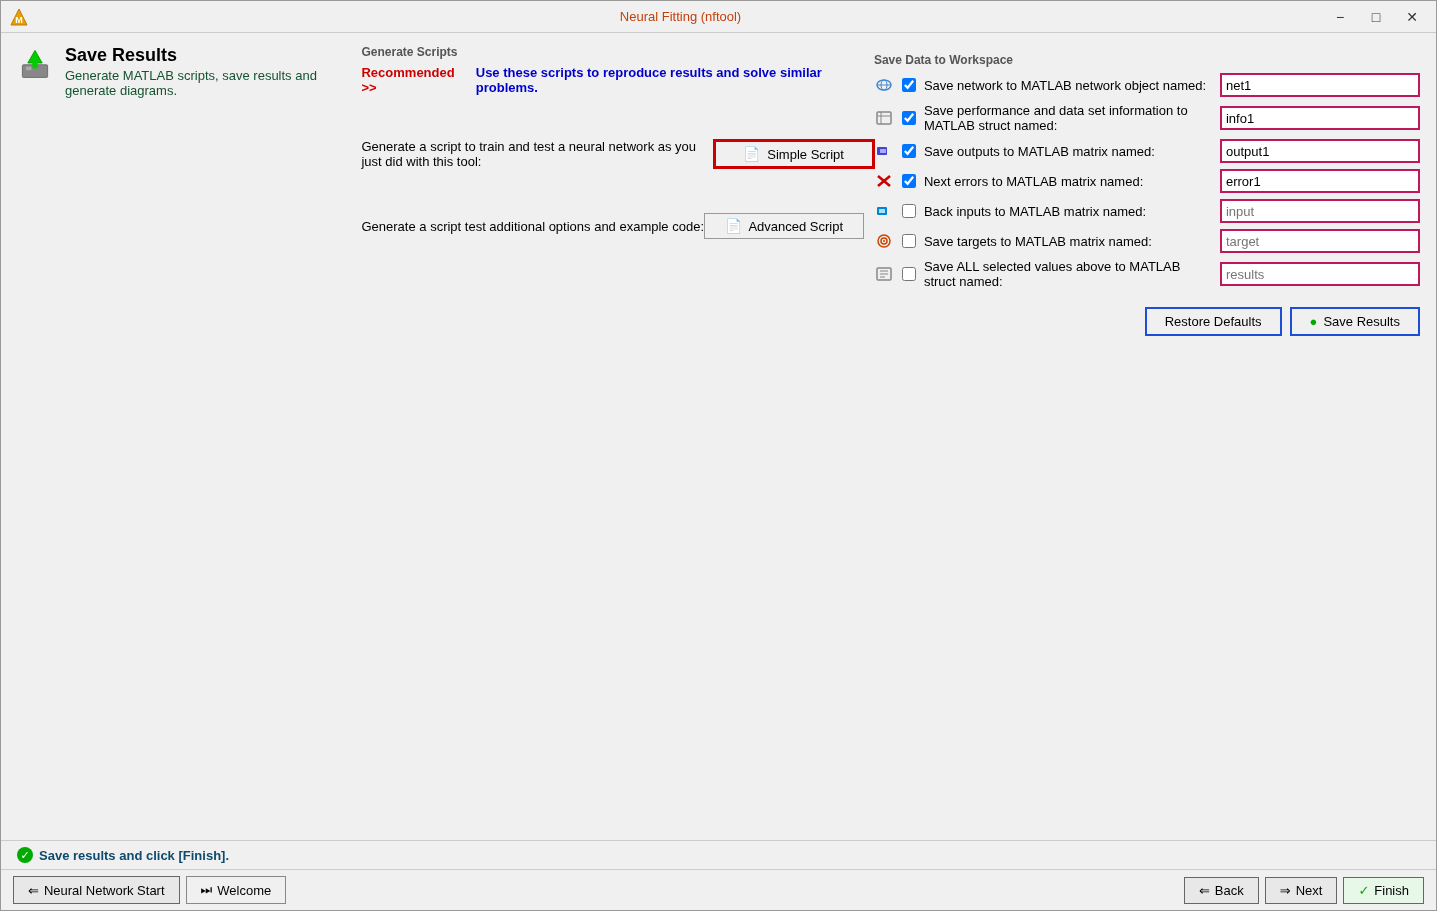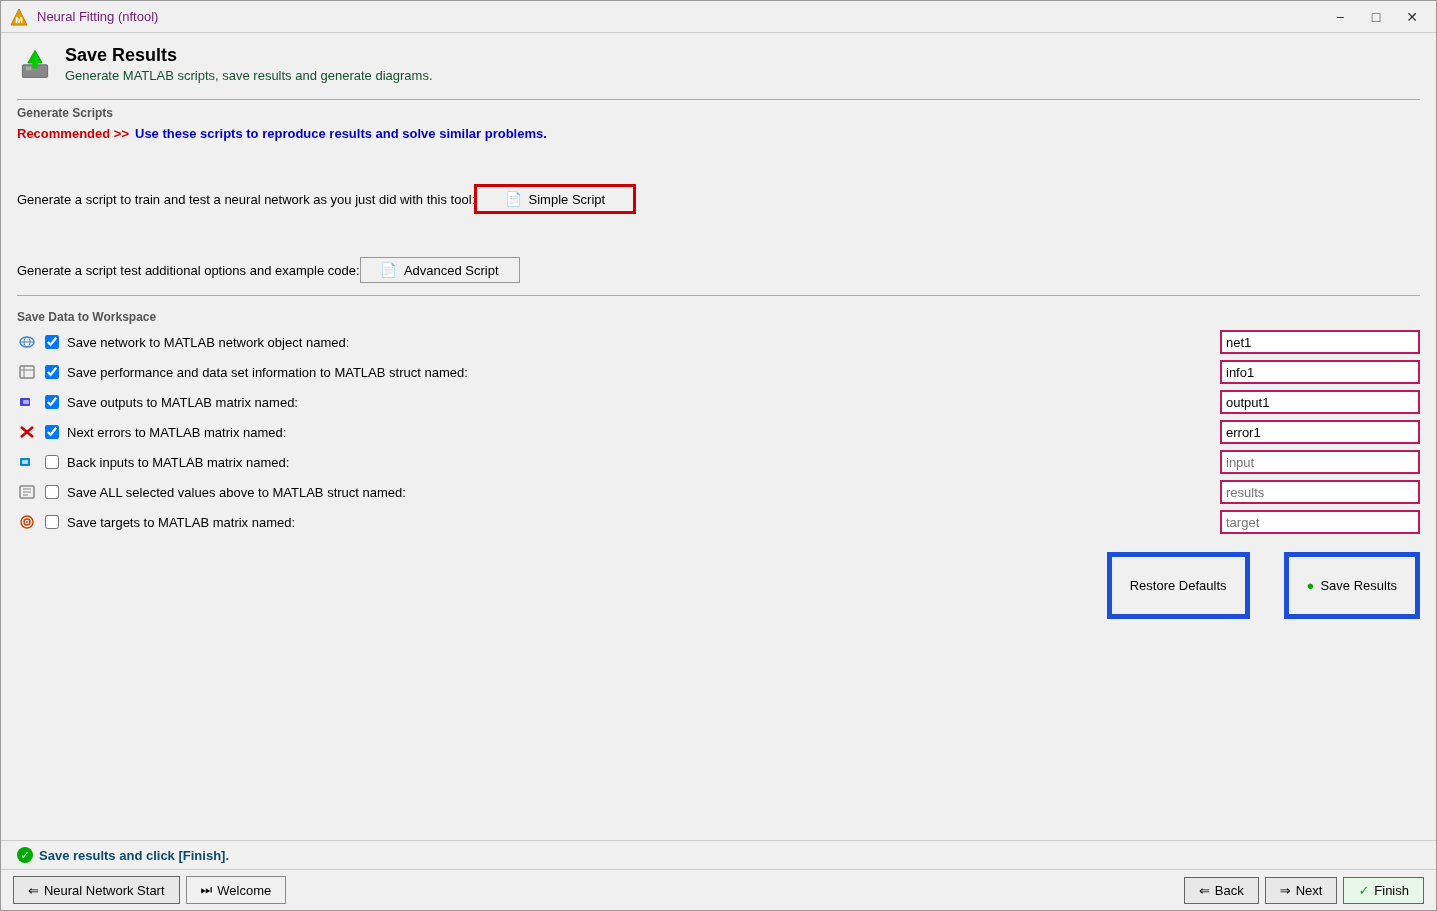--- a/index.html
+++ b/index.html
@@ -29,22 +29,23 @@
       flex-shrink: 0;
     }
     .titlebar-icon {
       width: 20px;
       height: 20px;
       margin-right: 8px;
       flex-shrink: 0;
     }
     .titlebar-title {
       font-size: 13px;
-      color: #701a75;
+      color: #c2410c;
       flex: 1;
+      text-align: center;
     }
     .titlebar-controls {
       display: flex;
       gap: 4px;
     }
     .titlebar-btn {
       width: 32px;
       height: 24px;
       background: none;
       border: none;
@@ -52,21 +53,21 @@
       font-size: 14px;
       color: #333;
       display: flex;
       align-items: center;
       justify-content: center;
     }
 
     .content {
       flex: 1;
       display: flex;
-      flex-direction: column;
+      flex-direction: row;
       padding: 12px 16px;
       overflow: hidden;
     }
 
     .header-section {
       display: flex;
       align-items: flex-start;
       margin-bottom: 10px;
     }
     .header-icon {
@@ -189,29 +190,28 @@
     }
 
     .buttons-row {
       display: flex;
       justify-content: flex-end;
       gap: 8px;
       margin-top: 10px;
       padding-top: 8px;
     }
     .action-btn {
-      padding: 21px 18px;
-      font-size: 13px;
-      background: #f0f0f0;
-      border: 5px solid #1d4ed8;
+      padding: 5px 18px;
+      font-size: 13px;
+      background: #f0f0f0;
+      border: 2px solid #1d4ed8;
       cursor: pointer;
       display: flex;
       align-items: center;
       gap: 6px;
-      margin-left: 26px;
     }
     .save-results-btn {
       background: #f0f0f0;
     }
 
     .bottom-spacer { flex: 1; }
 
     .status-bar {
       padding: 6px 16px;
       display: flex;
@@ -414,42 +414,42 @@
           </svg>
         </div>
         <input type="checkbox" class="workspace-checkbox" style="">
         <span class="workspace-label">Back inputs to MATLAB matrix named:</span>
         <input type="text" class="workspace-input" placeholder="input" style="">
       </div>
 
       <div class="workspace-row">
         <div class="workspace-icon">
           <svg width="18" height="16" viewBox="0 0 18 16">
+            <circle cx="9" cy="8" r="6" fill="none" stroke="#cc4400" stroke-width="1.5"></circle>
+            <circle cx="9" cy="8" r="3" fill="none" stroke="#cc4400" stroke-width="1.5"></circle>
+            <circle cx="9" cy="8" r="1" fill="#cc4400"></circle>
+          </svg>
+        </div>
+        <input type="checkbox" class="workspace-checkbox" style="">
+        <span class="workspace-label">Save targets to MATLAB matrix named:</span>
+        <input type="text" class="workspace-input" placeholder="target" style="">
+      </div>
+
+      <div class="workspace-row">
+        <div class="workspace-icon">
+          <svg width="18" height="16" viewBox="0 0 18 16">
             <rect x="2" y="2" width="14" height="12" rx="1" fill="none" stroke="#888" stroke-width="1.5"></rect>
             <line x1="5" y1="5" x2="13" y2="5" stroke="#888" stroke-width="1"></line>
             <line x1="5" y1="8" x2="13" y2="8" stroke="#888" stroke-width="1"></line>
             <line x1="5" y1="11" x2="10" y2="11" stroke="#888" stroke-width="1"></line>
           </svg>
         </div>
         <input type="checkbox" class="workspace-checkbox" style="">
         <span class="workspace-label">Save ALL selected values above to MATLAB struct named:</span>
         <input type="text" class="workspace-input" placeholder="results" style="">
-      </div>
-
-      <div class="workspace-row">
-        <div class="workspace-icon">
-          <svg width="18" height="16" viewBox="0 0 18 16">
-            <circle cx="9" cy="8" r="6" fill="none" stroke="#cc4400" stroke-width="1.5"></circle>
-            <circle cx="9" cy="8" r="3" fill="none" stroke="#cc4400" stroke-width="1.5"></circle>
-            <circle cx="9" cy="8" r="1" fill="#cc4400"></circle>
-          </svg>
-        </div>
-        <input type="checkbox" class="workspace-checkbox" style="">
-        <span class="workspace-label">Save targets to MATLAB matrix named:</span>
-        <input type="text" class="workspace-input" placeholder="target" style="">
       </div>
 
       <div class="buttons-row">
         <button class="action-btn">Restore Defaults</button>
         <button class="action-btn save-results-btn">
           <span style="color:#00aa00;">●</span>
           <span>Save Results</span>
         </button>
       </div>
     </div>

